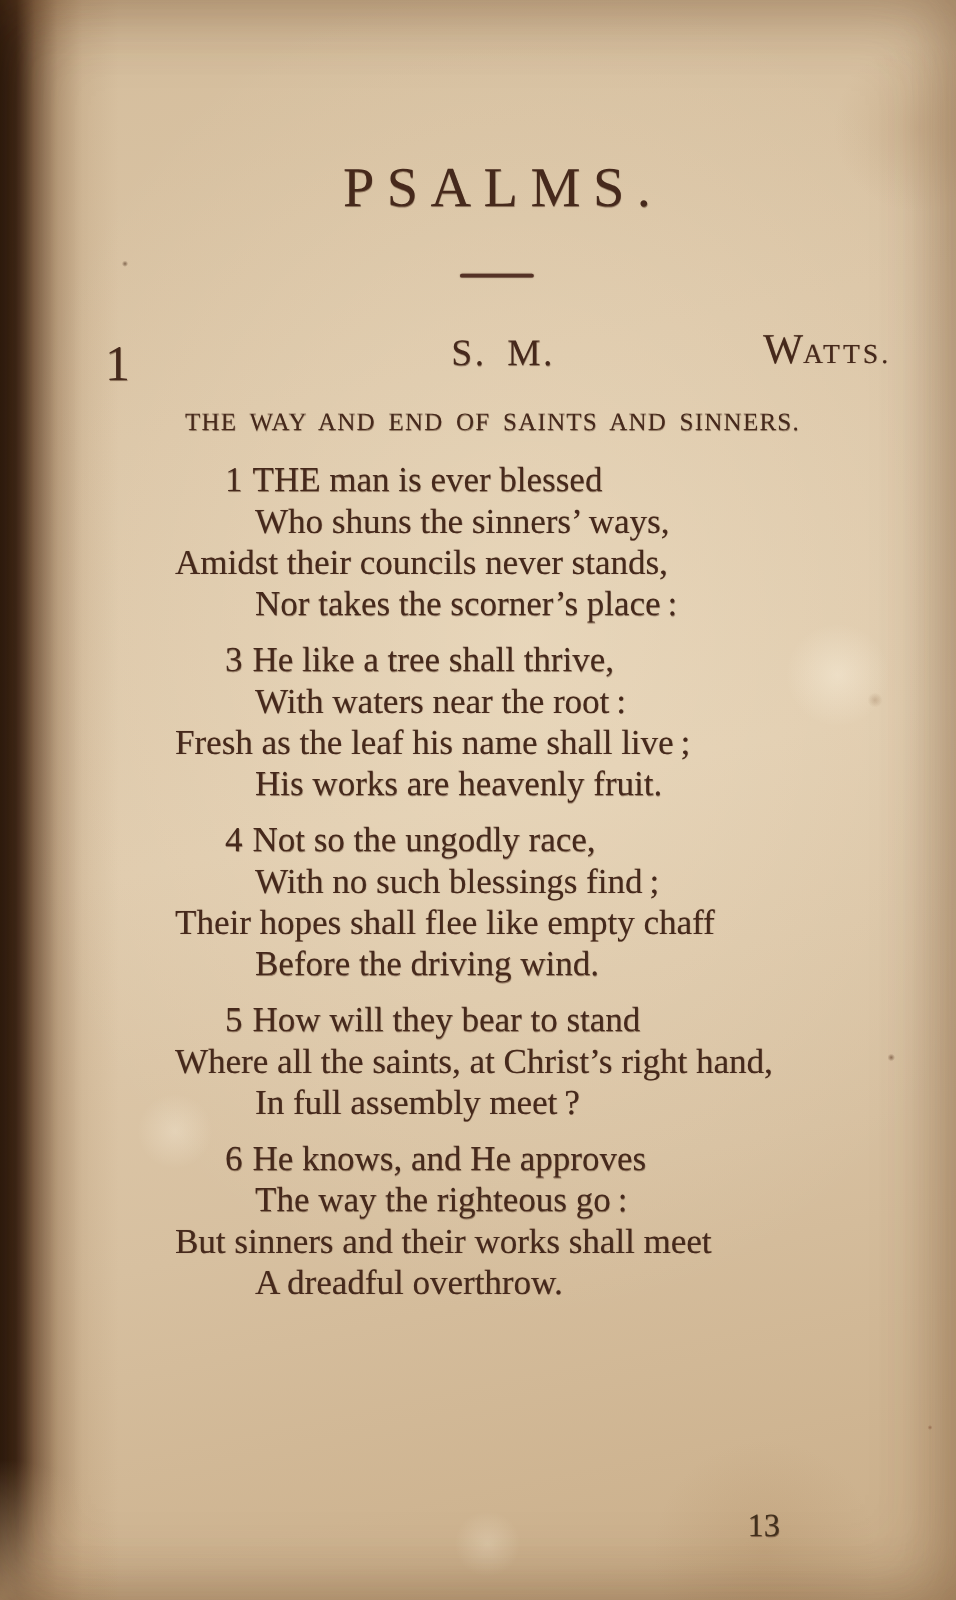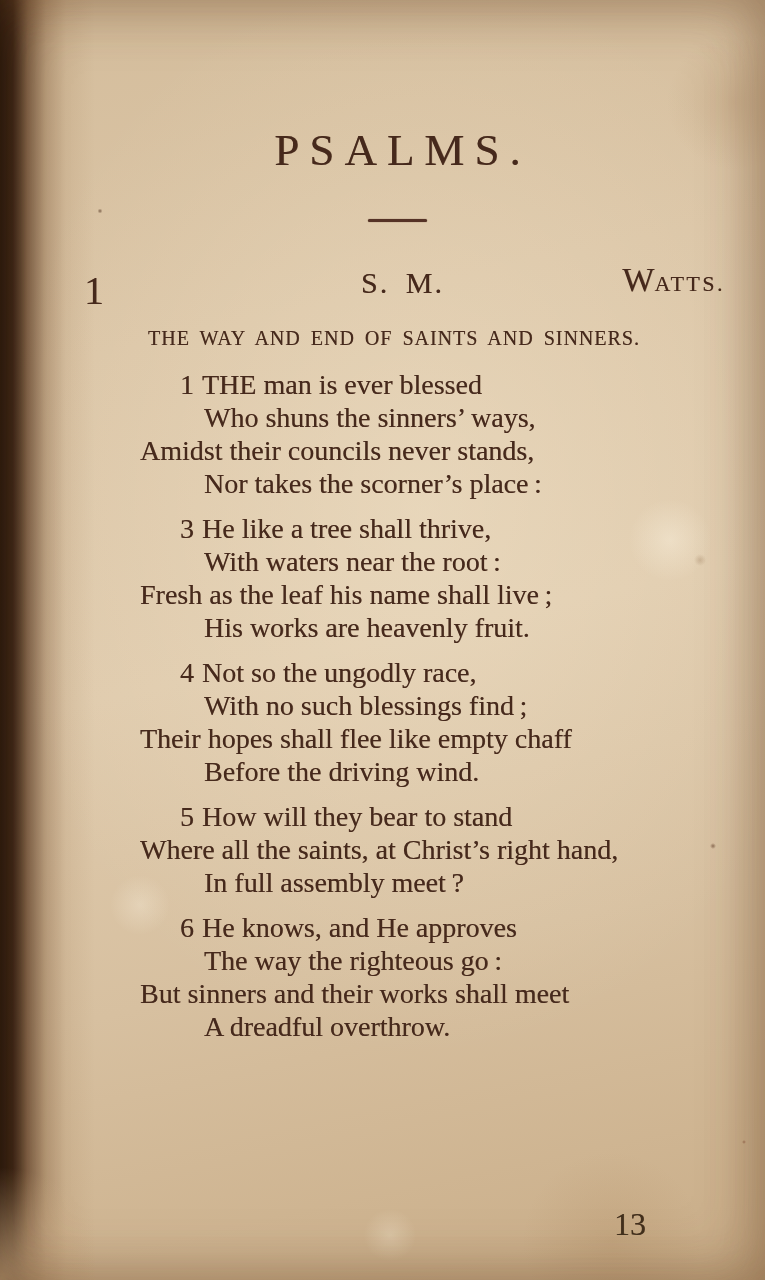--- a/index.html
+++ b/index.html
@@ -98,21 +98,21 @@
     width: 765px;
     text-align: center;
     font-size: 30px;
     line-height: 1;
     letter-spacing: 2px;
     word-spacing: 7px;
   }
   .author {
     position: absolute;
     top: 263px;
-    right: 40px;
+    right: 52px;
     line-height: 1;
     white-space: nowrap;
   }
   .author .initial { font-size: 34px; }
   .author .rest    { font-size: 22px; letter-spacing: 2.5px; }
   .hymn-title {
     position: absolute;
     top: 326px;
     left: 104px;
     width: 580px;
@@ -133,22 +133,22 @@
     margin-left: 16px;
   }
   .stanza { margin-bottom: 12px; }
   .line { white-space: nowrap; }
   .line.numbered { padding-left: 40px; }
   .line.indent   { padding-left: 64px; }
   .vnum { margin-right: 8px; }
   .page-number {
     position: absolute;
     top: 1208px;
-    left: 614px;
-    font-size: 32px;
+    left: 598px;
+    font-size: 26px;
     line-height: 1;
     color: #42301d;
   }
 </style>
 </head>
 <body>
 
 <div class="photo">
   <div class="texture"></div>
   <div class="gutter"></div>

